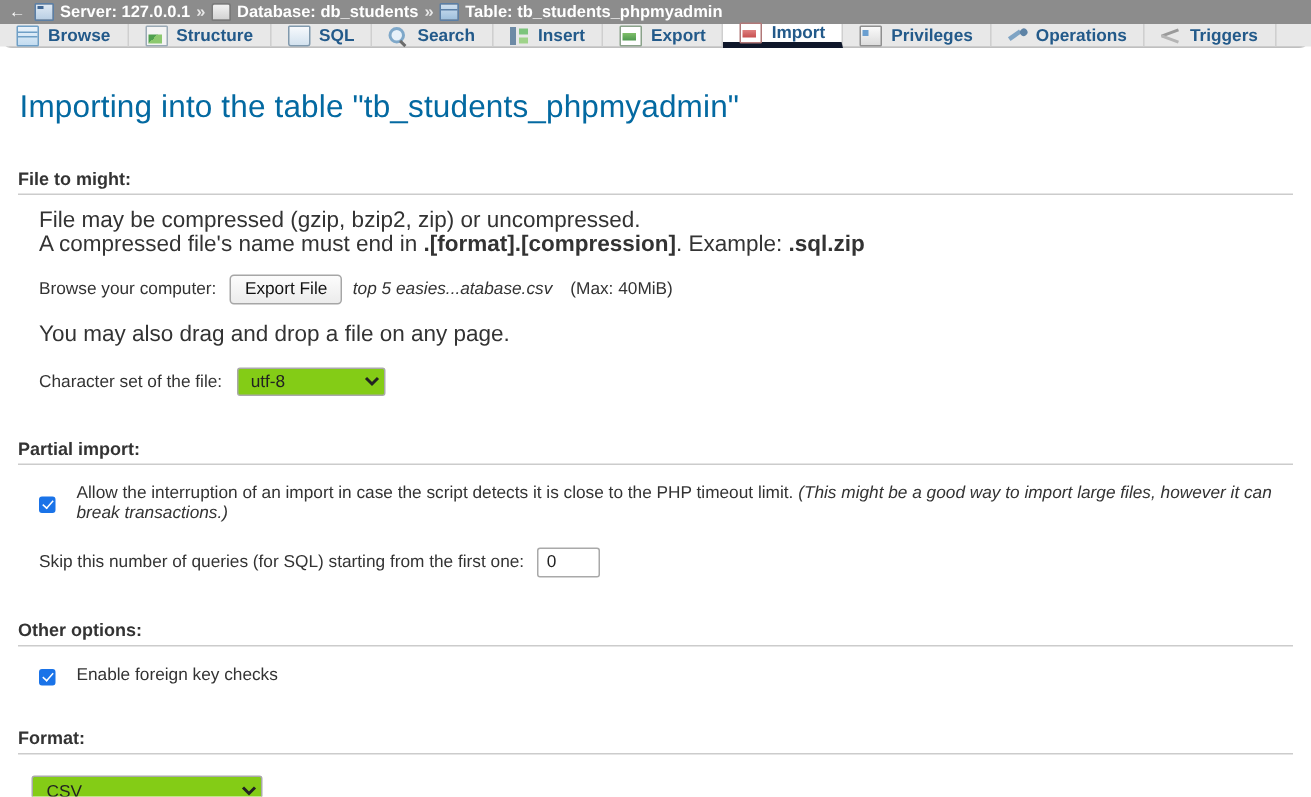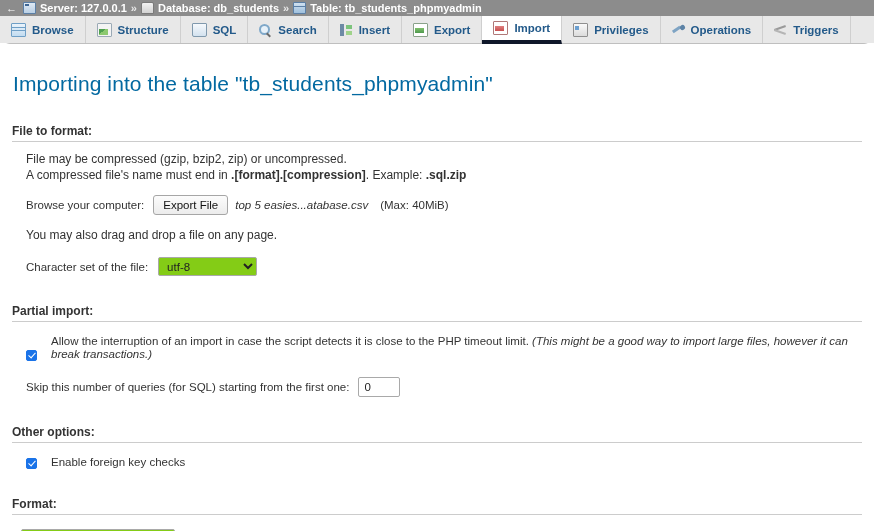--- a/index.html
+++ b/index.html
@@ -84,21 +84,21 @@
     position: absolute;
     left: 0;
     top: 3px;
     right: 0;
     height: 1px;
     background: #5b7fa6;
   }
 
   
   .tabbar {
-    height: 28px;
+    height: 16px;
     background: #a3a3a3;
     border-bottom: 1px solid #bfbfbf;
     display: flex;
     align-items: stretch;
     box-sizing: border-box;
     border-radius: 11px;
   }
   .tab {
     display: flex;
     align-items: center;
@@ -326,21 +326,21 @@
   }
 
   .row {
     display: flex;
     align-items: center;
     padding-left: 14px;
   }
   .lines {
     padding-left: 14px;
     line-height: 16px;
-    font-size: 12px;
+    font-size: 15px;
     color: #333333;
   }
   .lines b { font-weight: bold; }
 
   .label {
     font-size: 11.5px;
     color: #333333;
   }
 
   
@@ -389,21 +389,21 @@
   .format-select {
     width: 154px;
     margin-left: 0;
     height: 21px;
     padding: 2px 5px;
   }
 
   
   .cb-row {
     display: flex;
-    align-items: flex-end;
+    align-items: center;
     padding-left: 14px;
   }
   .checkbox {
     width: 11px;
     height: 11px;
     background: #1a73e8;
     border: 1px solid #1a73e8;
     border-radius: 2px;
     position: relative;
     flex: 0 0 auto;
@@ -514,21 +514,21 @@
     <span>Triggers</span>
   </div>
   <div class="tabbar-filler"></div>
 </div>
 
 <div class="content">
 
   <h1 class="page-title">Importing into the table "tb_students_phpmyadmin"</h1>
 
   <div class="section">
-    <div class="section-head">File to format:</div>
+    <div class="section-head">File to might:</div>
     <hr class="rule">
 
     <div class="lines" style="margin-top:9px;">
       <div>File may be compressed (gzip, bzip2, zip) or uncompressed.</div>
       <div><span>A compressed file's name must end in </span><b>.[format].[compression]</b><span>. Example: </span><b>.sql.zip</b></div>
     </div>
 
     <div class="row file-row">
       <span class="label">Browse your computer:</span>
       <button class="choose-file">Export File</button>

